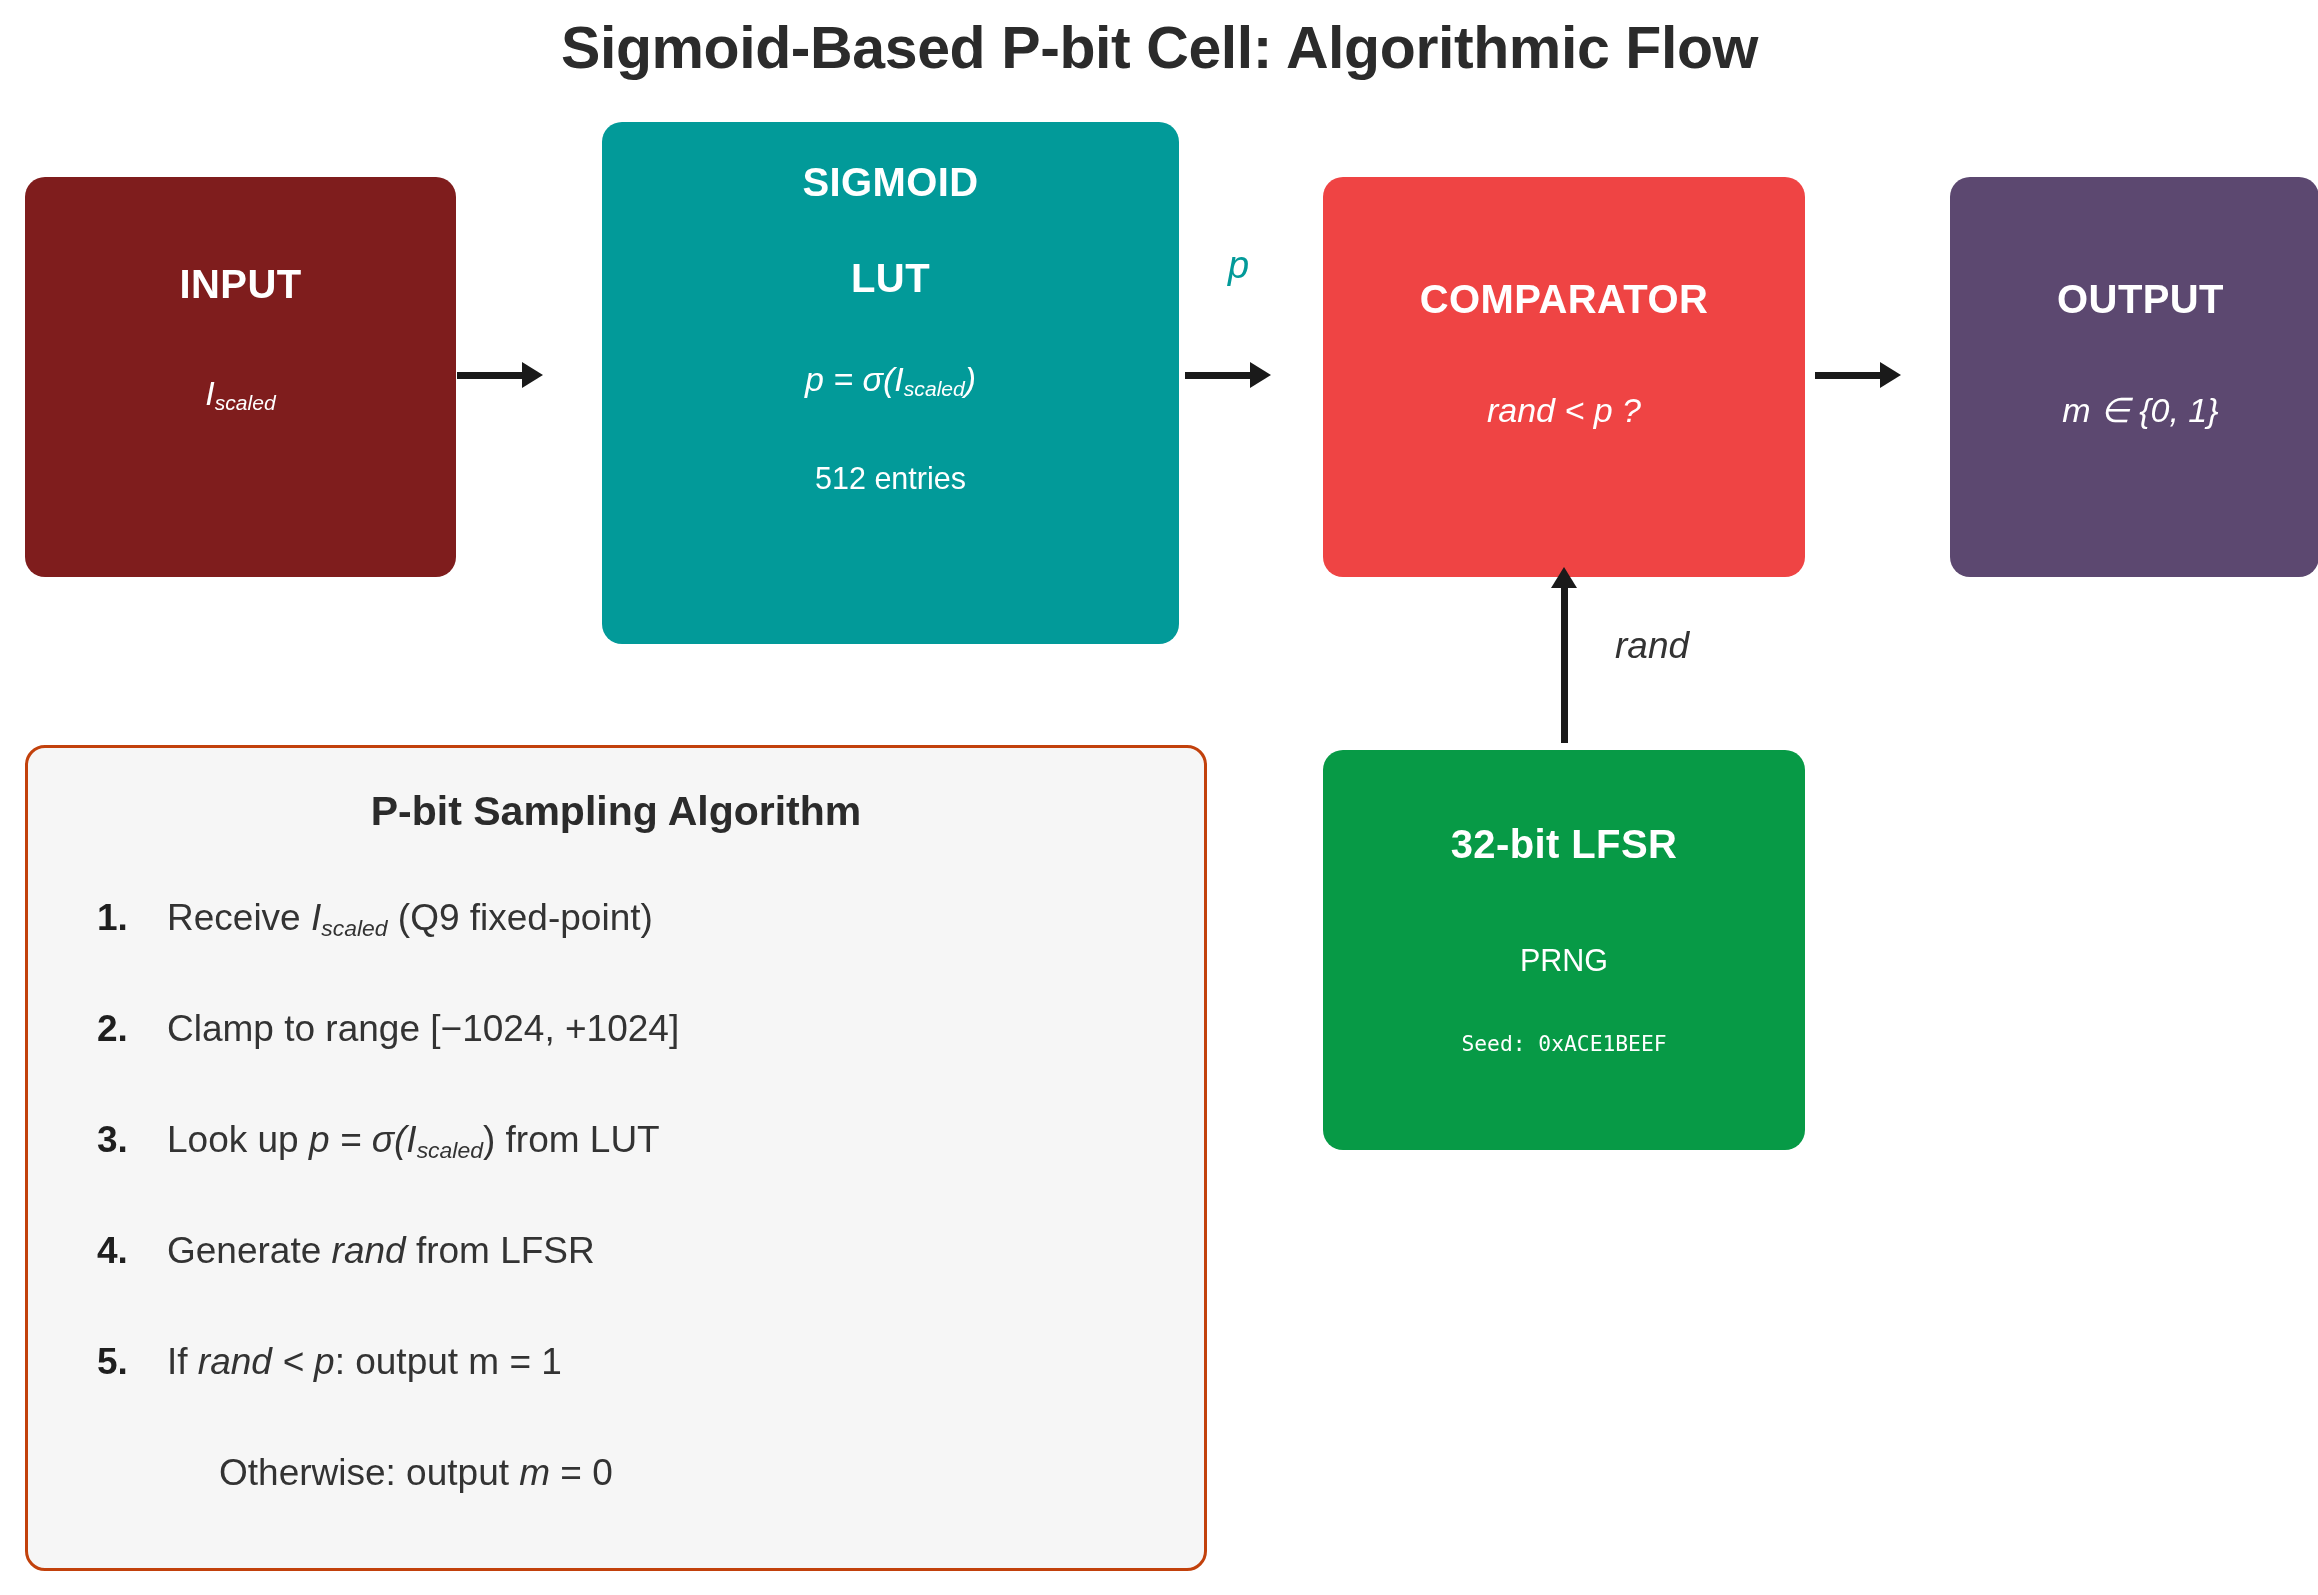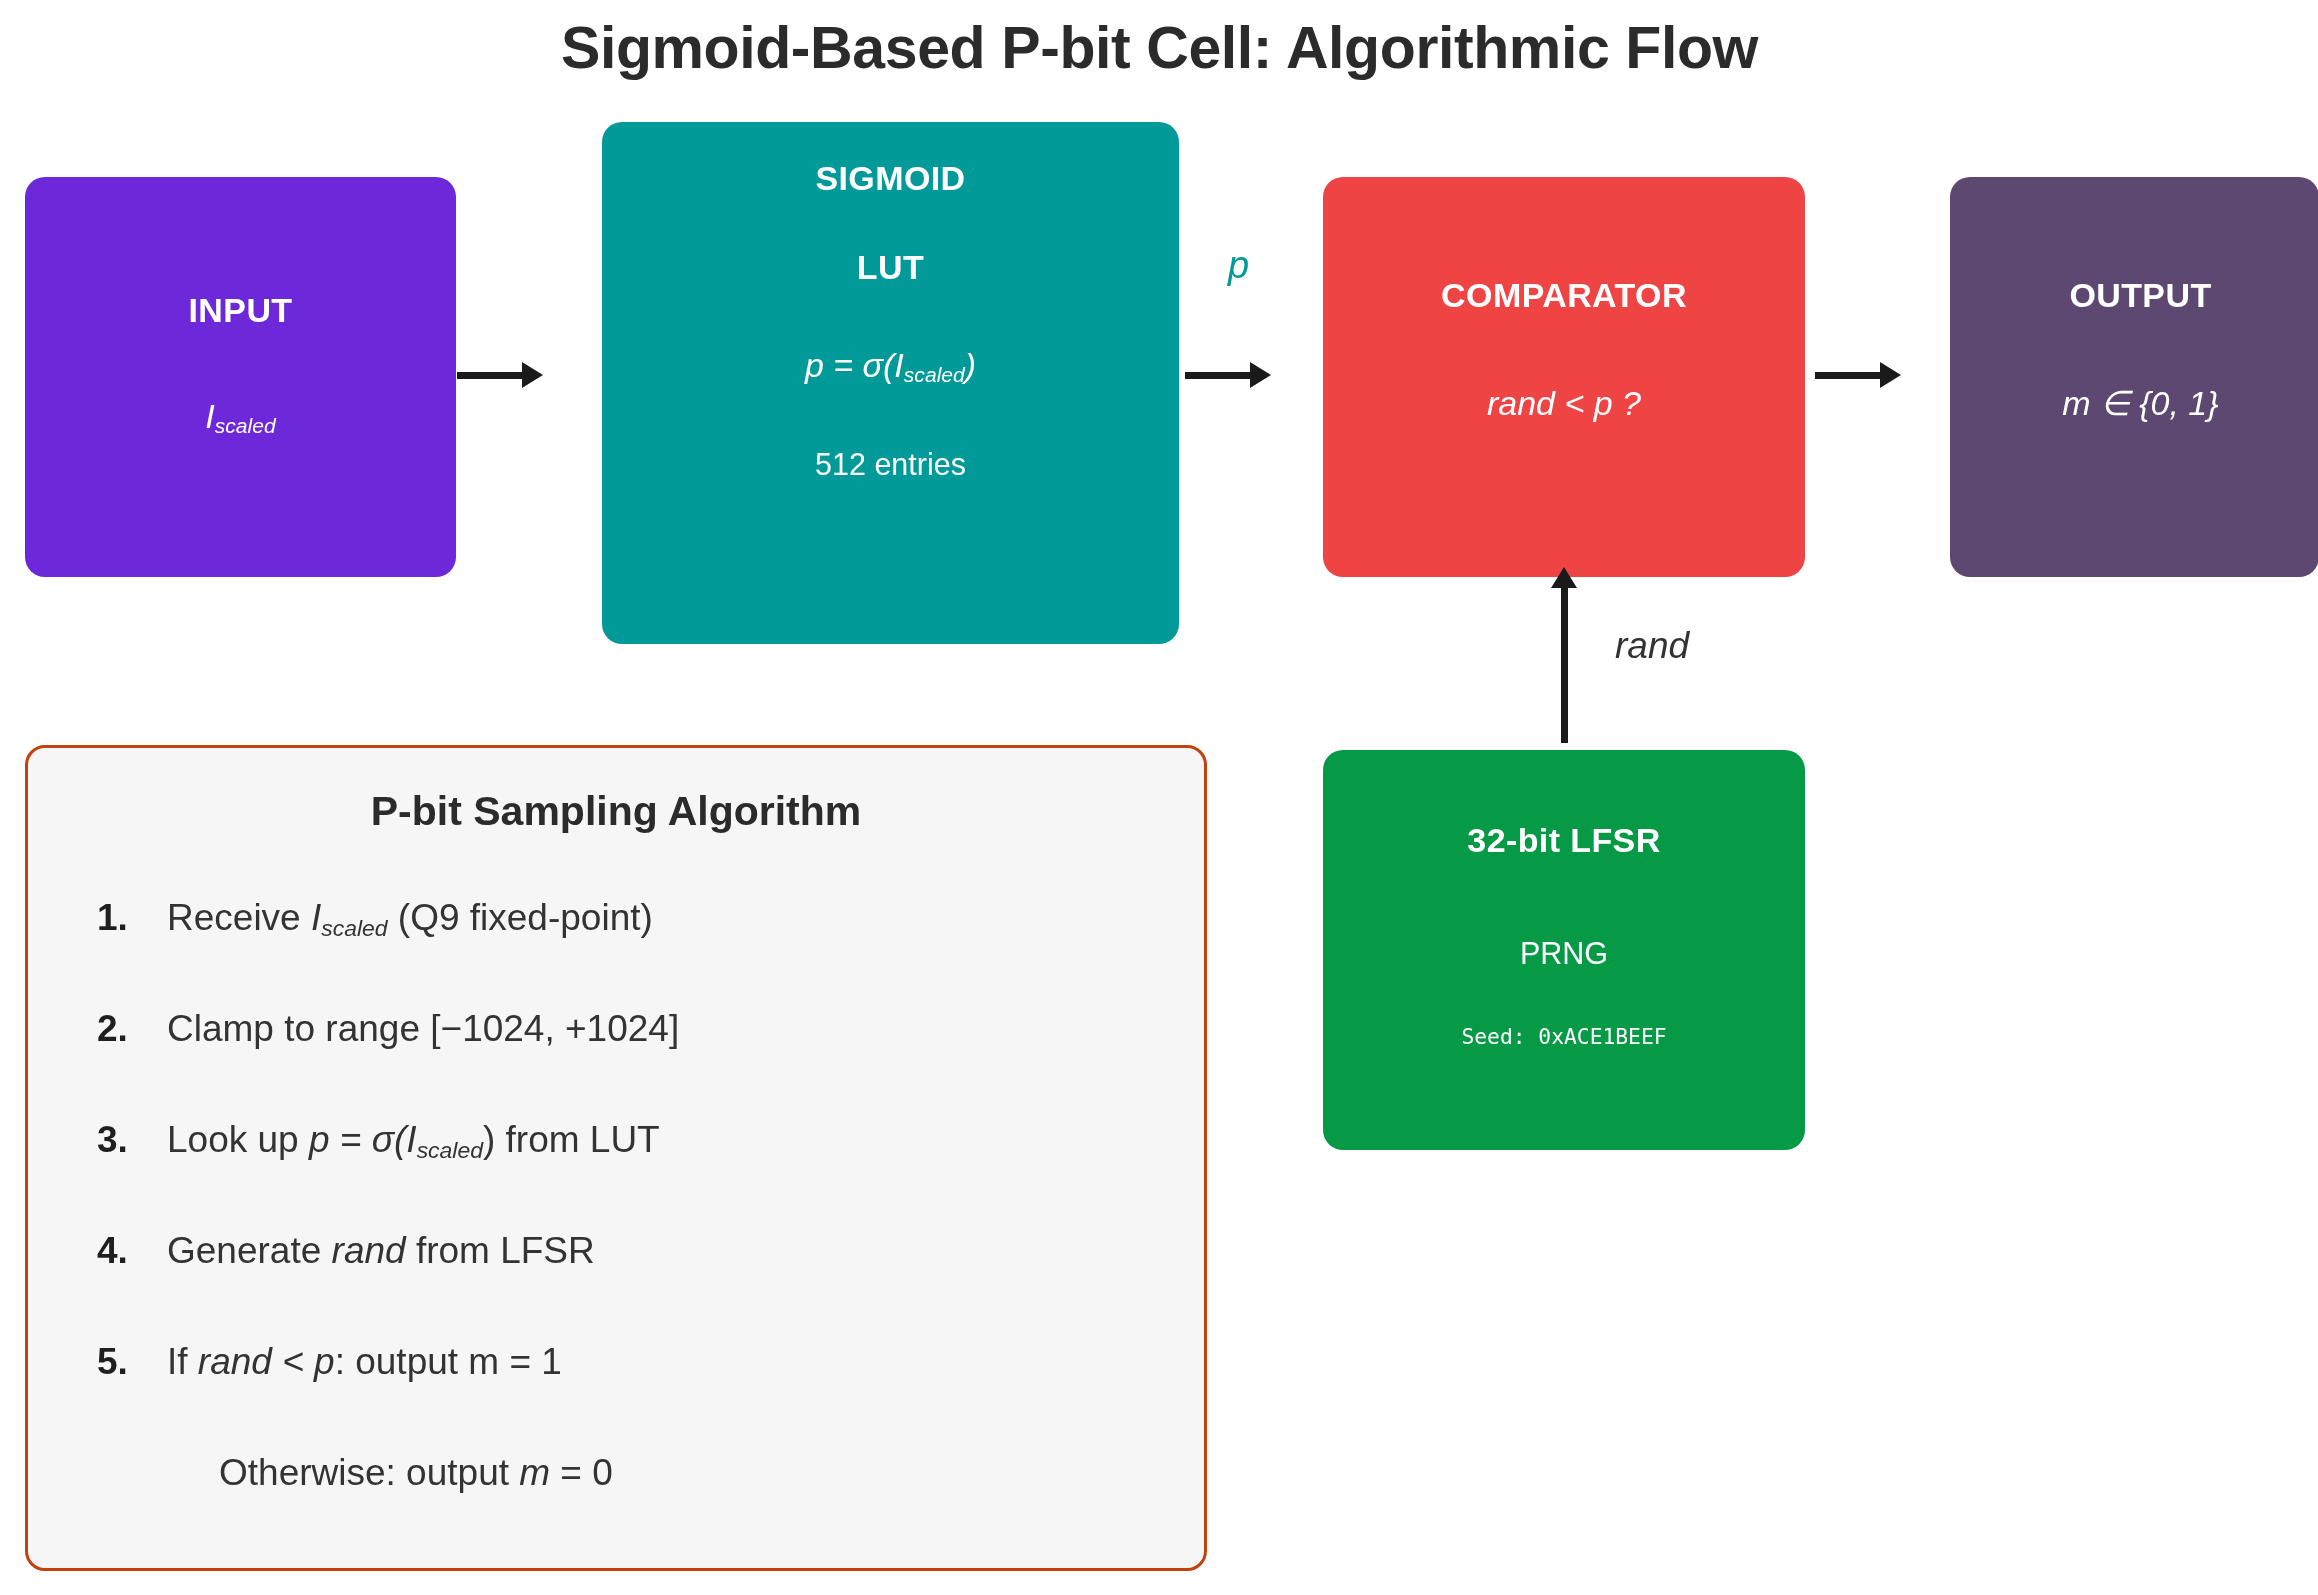--- a/index.html
+++ b/index.html
@@ -23,21 +23,21 @@
   
   .node{
     position:absolute;
     border-radius:20px;
     box-sizing:border-box;
     display:flex;flex-direction:column;
     align-items:center;
     color:#ffffff;
   }
   .node .head{
-    font-size:34px;font-weight:bold;letter-spacing:0.4px;
+    font-size:40px;font-weight:bold;letter-spacing:0.4px;
     text-align:right;line-height:1.15;
   }
   .node .sub{
     font-size:34px;font-weight:normal;font-style:italic;
     text-align:center;line-height:1.15;
   }
   .node .meta{
     font-size:30.5px;font-weight:normal;font-style:normal;
     text-align:center;line-height:1.15;
   }
@@ -120,21 +120,21 @@
   .algo-row.continuation .algo-num{visibility:hidden;}
   .algo-row.continuation .algo-text{padding-left:52px;}
 </style>
 </head>
 <body>
 
 <div class="canvas">
 
   <div class="title">Sigmoid-Based P-bit Cell: Algorithmic Flow</div>
 
-  <div class="node" id="node-input" style="background:#6d28d9;justify-content:flex-start;padding-top:114px;">
+  <div class="node" id="node-input" style="background:#7f1d1d;justify-content:flex-start;padding-top:84px;">
     <div class="head">INPUT</div>
     <div class="sub" style="margin-top:67px;">
       <span>I</span><sub>scaled</sub>
     </div>
   </div>
 
   <div class="node" id="node-sigmoid" style="background:#029A99;justify-content:flex-start;padding-top:37px;">
     <div class="head">SIGMOID</div>
     <div class="head" style="margin-top:50px;">LUT</div>
     <div class="sub" style="margin-top:59px;font-style:italic;">

